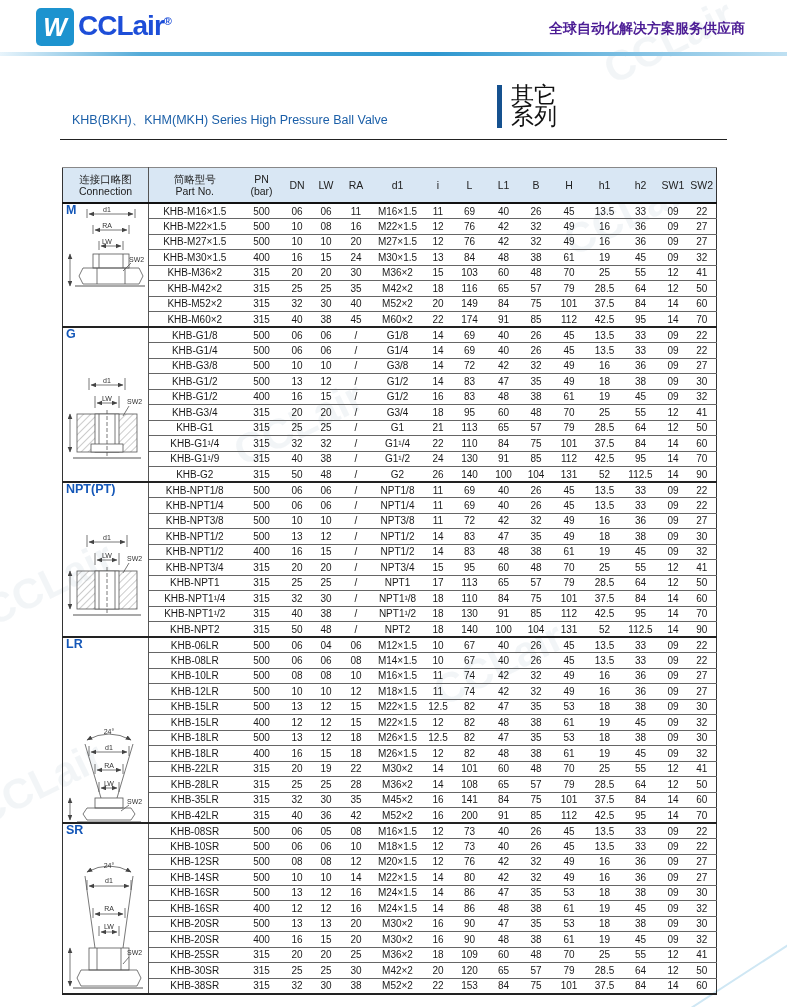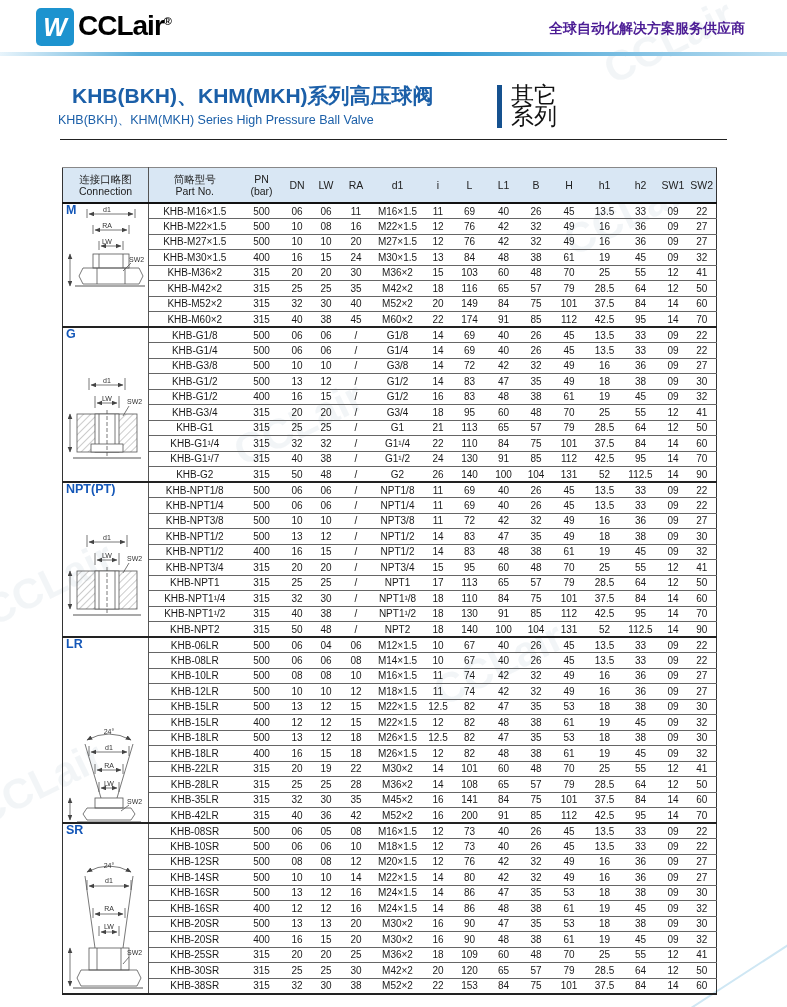--- a/index.html
+++ b/index.html
@@ -3,28 +3,28 @@
 <meta charset="utf-8">
 <style>
   html,body{margin:0;padding:0;background:#fff;}
   .page{position:relative;width:787px;height:1007px;background:#fff;overflow:hidden;
         font-family:"Liberation Sans",sans-serif;color:#1a1a1a;}
   
   .logo{position:absolute;left:36px;top:8px;display:flex;align-items:flex-start;}
   .logo-mark{width:38px;height:38px;background:#1d93cf;border-radius:5px;display:flex;
              align-items:center;justify-content:center;color:#fff;font-size:25px;
              font-weight:bold;font-style:italic;}
-  .logo-text{font-size:28px;font-weight:bold;color:#000000;letter-spacing:-1px;margin:2px 0 0 4px;}
+  .logo-text{font-size:28px;font-weight:bold;color:#1d4ed8;letter-spacing:-1px;margin:2px 0 0 4px;}
   .logo-reg{font-size:11px;vertical-align:super;font-weight:bold;}
   .tagline{position:absolute;right:42px;top:20px;font-size:14px;font-weight:bold;color:#4c1d95;}
   .header-line{position:absolute;left:0;top:52px;width:787px;height:4px;
                background:linear-gradient(90deg,#e8f4fb,#54abd8 18%,#2d97cf 55%,#bfe0f2);}
   
   .title-zh{position:absolute;left:72px;top:82px;font-size:21px;font-weight:bold;color:#1b5fa8;}
-  .title-en{position:absolute;left:58px;top:112px;font-size:12.5px;color:#1b5fa8;}
+  .title-en{position:absolute;left:72px;top:112px;font-size:12.5px;color:#1b5fa8;}
   .side-tab{position:absolute;left:497px;top:85px;display:flex;}
   .side-tab-bar{width:5px;height:43px;background:#15518f;}
   .side-tab-text{margin-left:9px;font-family:"DejaVu Serif",serif;font-size:23px;
                  line-height:21px;color:#111;}
   .rule{position:absolute;left:60px;top:139px;width:667px;height:0;border-top:1.5px solid #222;}
   .section-heading{position:absolute;left:72px;top:146px;font-size:13.5px;font-weight:bold;color:#111;}
   
   table.dims{position:absolute;left:62px;top:167px;width:650px;border-collapse:collapse;
              table-layout:fixed;font-size:10px;padding-left:28px;}
   table.dims th{background:#d9e7f4;font-weight:normal;font-size:10.5px;line-height:12px;
@@ -59,21 +59,20 @@
   <span class="wm" style="left:-30px;top:760px;">CCLair</span>
   <div class="deco-line" style="left:640px;top:985px;"></div>
 
   <div class="logo">
     <div class="logo-mark">W</div>
     <div class="logo-text"><span>CCLair</span><sup class="logo-reg">®</sup></div>
   </div>
   <div class="tagline">全球自动化解决方案服务供应商</div>
   <div class="header-line"></div>
 
-  <div class="title-zh">KHB(BKH)、KHM(MKH)系列高压球阀</div>
   <div class="title-en">KHB(BKH)、KHM(MKH) Series High Pressure Ball Valve</div>
   <div class="side-tab">
     <div class="side-tab-bar"></div>
     <div class="side-tab-text">
       <div>其它</div>
       <div>系列</div>
     </div>
   </div>
   <div class="rule"></div>
 
@@ -463,21 +462,21 @@
           <td>110</td>
           <td>84</td>
           <td>75</td>
           <td>101</td>
           <td>37.5</td>
           <td>84</td>
           <td>14</td>
           <td>60</td>
         </tr>
         <tr>
-          <td>KHB-G1¹/7</td>
+          <td>KHB-G1¹/9</td>
           <td>315</td>
           <td>40</td>
           <td>38</td>
           <td>/</td>
           <td>G1¹/2</td>
           <td>24</td>
           <td>130</td>
           <td>91</td>
           <td>85</td>
           <td>112</td>

